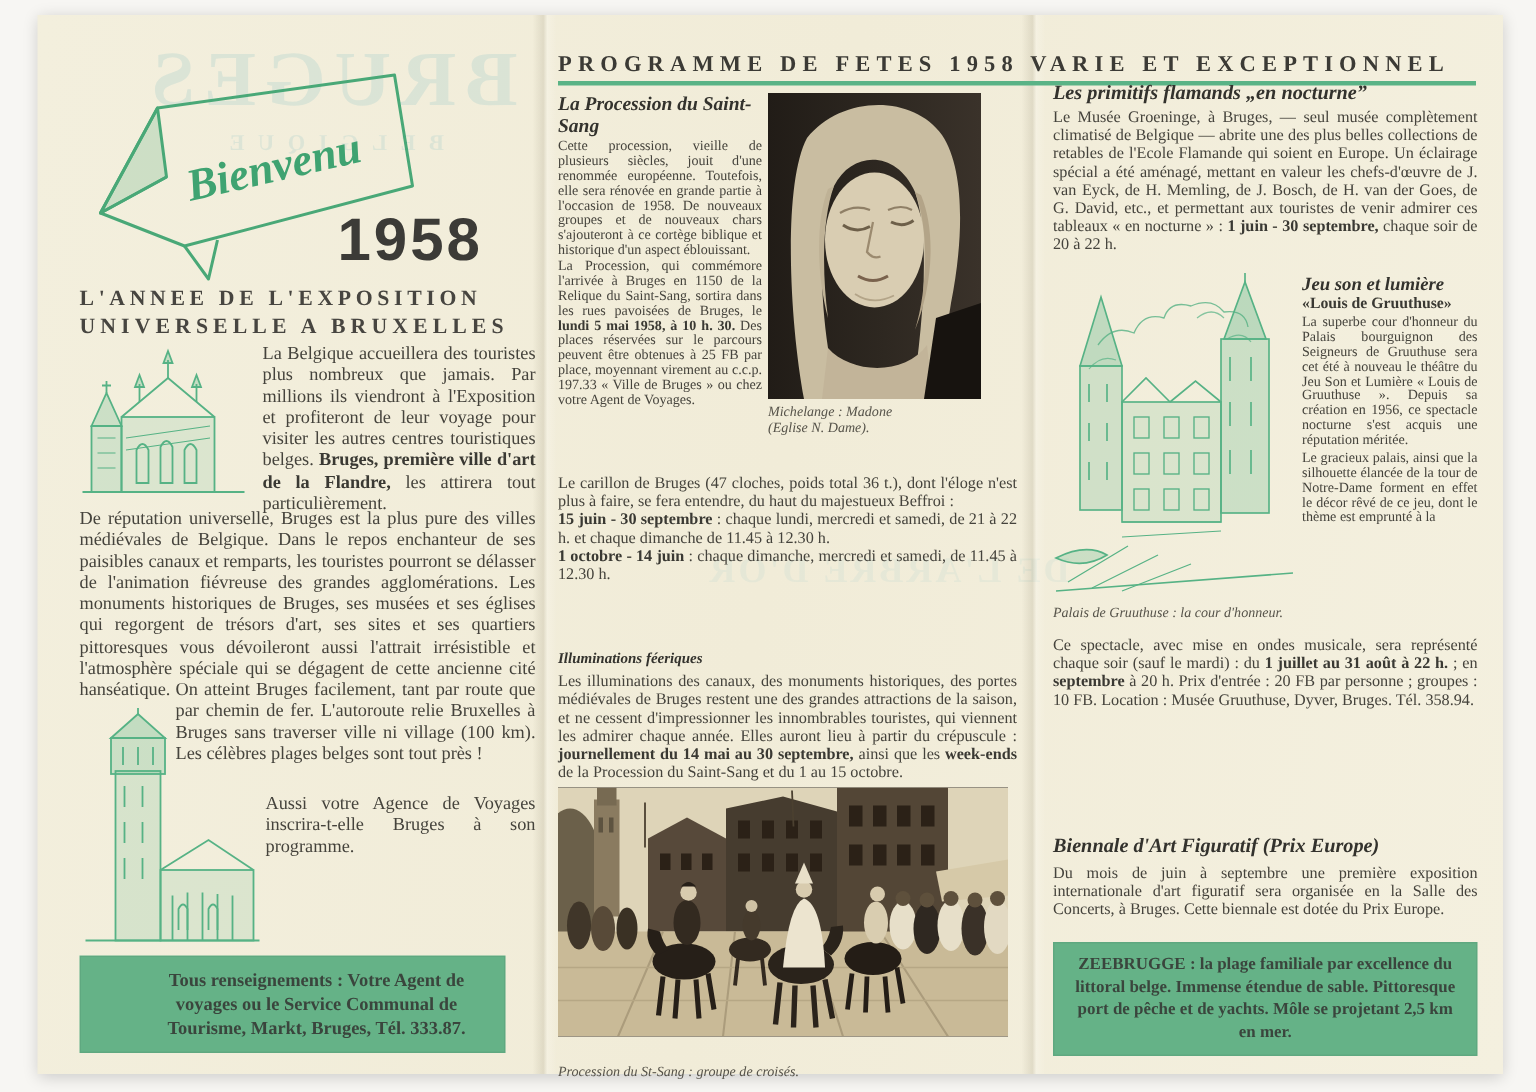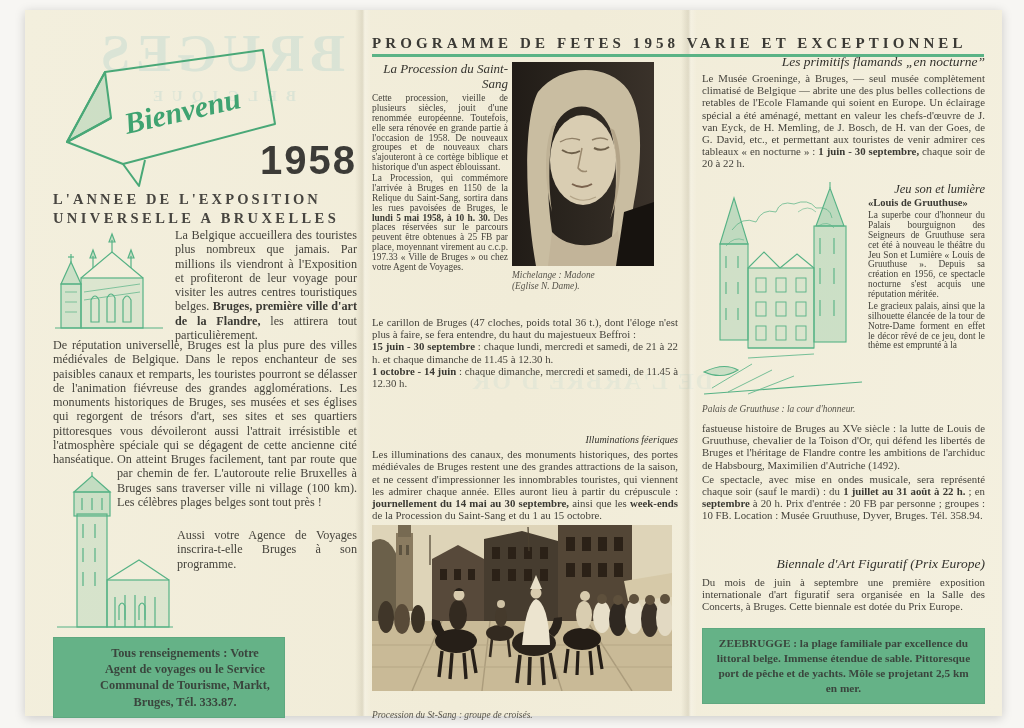--- a/index.html
+++ b/index.html
@@ -14,21 +14,21 @@
     background:linear-gradient(100deg,#f3efdd 0%,#f1ecd8 50%,#f4f0df 100%);
     box-shadow:0 2px 10px rgba(0,0,0,.18);
   }
   .fold{position:absolute;top:0;bottom:0;width:16px;pointer-events:none;
     background:linear-gradient(90deg,rgba(90,80,50,0) 0%,rgba(90,80,50,.12) 45%,rgba(255,255,255,.22) 62%,rgba(90,80,50,0) 100%);}
   .abs{position:absolute;}
   .just{text-align:justify;}
   .body-txt{font-size:12.2px;line-height:1.17;}
   .dense{font-size:9.4px;line-height:1.05;}
   .mid-txt{font-size:10.8px;line-height:1.13;}
-  .sec-title{font-style:italic;font-weight:normal;font-size:13px;color:#33322d;text-align:right;margin:0 0 3px 0;line-height:1.12;}
+  .sec-title{font-style:italic;font-weight:bold;font-size:13px;color:#33322d;text-align:left;margin:0 0 3px 0;line-height:1.12;}
   .caption{font-style:italic;font-size:9.4px;color:#56534a;line-height:1.15;}
   b,.b{font-weight:bold;color:#3a3933;}
   .ghost{transform:scaleX(-1);color:#c8dcd2;text-align:center;font-weight:bold;pointer-events:none;}
   .greenbox{background:#65b287;color:#3a453d;font-weight:bold;text-align:center;
     padding:8px 12px;box-sizing:border-box;box-shadow:inset 0 0 0 1px rgba(0,0,0,.05);}
   .photo-frame{background:#2b2620;overflow:hidden;}
   svg{display:block;}
 </style>
 </head>
 <body>
@@ -44,21 +44,21 @@
       <g stroke="#49a877" stroke-width="2" fill="none" stroke-linejoin="round">
         <polygon points="14,104 52,34 210,12 222,86 70,126"></polygon>
         <polygon points="14,104 52,34 58,80" fill="rgba(73,168,119,.22)"></polygon>
         <line x1="14" y1="104" x2="58" y2="80"></line>
         <polyline points="70,126 86,148 92,122"></polyline>
       </g>
       <text x="74" y="96" transform="rotate(-13 74 96)" font-family="Liberation Serif, DejaVu Serif, serif" font-style="italic" font-weight="bold" font-size="30" fill="#3fa371">Bienvenu</text>
     </svg>
   </div>
 
-  <div class="abs" style="left:200px;top:128px;width:132px;text-align:right;font-family:'Liberation Sans','DejaVu Sans',sans-serif;font-weight:bold;font-size:40px;letter-spacing:2px;color:#3c3b37;">1958</div>
+  <div class="abs" style="left:200px;top:128px;width:132px;font-family:'Liberation Sans','DejaVu Sans',sans-serif;font-weight:bold;font-size:40px;letter-spacing:2px;color:#3c3b37;">1958</div>
 
   <div class="abs" style="left:28px;top:180px;width:306px;">
     <div style="font-weight:bold;font-size:14.5px;letter-spacing:3.1px;color:#474540;white-space:nowrap;line-height:1.3;">L'ANNEE DE L'EXPOSITION</div>
     <div style="font-weight:bold;font-size:14.5px;letter-spacing:3.4px;color:#474540;white-space:nowrap;line-height:1.3;">UNIVERSELLE A BRUXELLES</div>
   </div>
 
   <div class="abs" style="left:26px;top:212px;">
     <svg width="116" height="112" viewBox="0 0 116 112" stroke="#56b285" fill="none" stroke-width="1.2">
       <path d="M4 106 H112"></path>
       <rect x="30" y="56" width="62" height="50" fill="rgba(86,178,133,.15)"></rect>
@@ -101,21 +101,21 @@
       <path d="M64 148 v-14 q3,-6 6,0 v14 M84 148 v-14 q3,-6 6,0 v14"></path>
       <line x1="37" y1="4" x2="37" y2="-2"></line>
     </svg>
   </div>
 
   <div class="abs just body-txt" style="left:92px;top:442px;width:240px;">On atteint Bruges facilement, tant par route que par chemin de fer. L'autoroute relie Bruxelles à Bruges sans traverser ville ni village (100 km). Les célèbres plages belges sont tout près !</div>
 
   <div class="abs just body-txt" style="left:152px;top:518px;width:180px;">Aussi votre Agence de Voyages inscrira-t-elle Bruges à son programme.</div>
 
 
-  <div class="abs greenbox" style="left:28px;top:627px;width:232px;font-size:12.3px;line-height:1.32;padding-left:44px;">Tous renseignements : Votre Agent de voyages ou le Service Communal de Tourisme, Markt, Bruges, Tél. 333.87.</div>
+  <div class="abs greenbox" style="left:28px;top:627px;width:284px;font-size:12.3px;line-height:1.32;padding-left:44px;">Tous renseignements : Votre Agent de voyages ou le Service Communal de Tourisme, Markt, Bruges, Tél. 333.87.</div>
 
   <div class="fold" style="left:330px;"></div>
   <div class="fold" style="left:656px;"></div>
 
   <div class="abs" style="left:347px;top:25px;width:614px;font-weight:bold;font-size:15px;letter-spacing:4.1px;white-space:nowrap;color:#3b3a35;">PROGRAMME DE FETES 1958 VARIE ET EXCEPTIONNEL</div>
   <div class="abs" style="left:347px;top:44px;width:612px;height:3px;background:#5ab386;"></div>
 
   <div class="abs" style="left:347px;top:52px;width:306px;display:flex;">
     <div style="width:136px;margin-right:4px;">
       <div class="sec-title">La Procession du Saint-Sang</div>
@@ -305,21 +305,20 @@
     </div>
     <div style="width:117px;">
       <div class="sec-title" style="font-size:12.5px;margin-bottom:1px;">Jeu son et lumière</div>
       <div style="font-weight:bold;font-size:10.5px;color:#3a3933;margin-bottom:3px;">«Louis de Gruuthuse»</div>
       <div class="just dense">La superbe cour d'honneur du Palais bourguignon des Seigneurs de Gruuthuse sera cet été à nouveau le théâtre du Jeu Son et Lumière « Louis de Gruuthuse ». Depuis sa création en 1956, ce spectacle nocturne s'est acquis une réputation méritée.</div>
       <div class="just dense" style="margin-top:2px;">Le gracieux palais, ainsi que la silhouette élancée de la tour de Notre-Dame forment en effet le décor rêvé de ce jeu, dont le thème est emprunté à la</div>
     </div>
   </div>
 
   <div class="abs" style="left:677px;top:412px;width:283px;">
-    <div class="just mid-txt">fastueuse histoire de Bruges au XVe siècle : la lutte de Louis de Gruuthuse, chevalier de la Toison d'Or, qui défend les libertés de Bruges et l'héritage de Flandre contre les ambitions de l'archiduc de Habsbourg, Maximilien d'Autriche (1492).</div>
     <div class="just mid-txt" style="margin-top:2px;">
       <span>Ce spectacle, avec mise en ondes musicale, sera représenté chaque soir (sauf le mardi) : du </span><b>1 juillet au 31 août à 22 h.</b><span> ; en </span><b>septembre</b><span> à 20 h. Prix d'entrée : 20 FB par personne ; groupes : 10 FB. Location : Musée Gruuthuse, Dyver, Bruges. Tél. 358.94.</span>
     </div>
   </div>
 
   <div class="abs" style="left:677px;top:546px;width:283px;">
     <div class="sec-title" style="font-size:13.5px;margin-bottom:5px;">Biennale d'Art Figuratif (Prix Europe)</div>
     <div class="just mid-txt">Du mois de juin à septembre une première exposition internationale d'art figuratif sera organisée en la Salle des Concerts, à Bruges. Cette biennale est dotée du Prix Europe.</div>
   </div>
 

